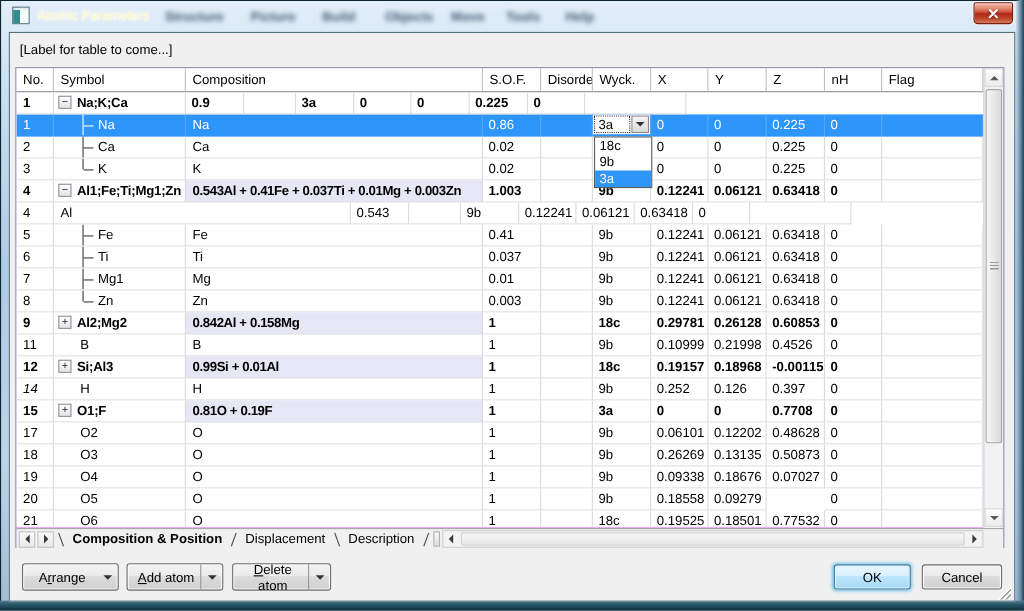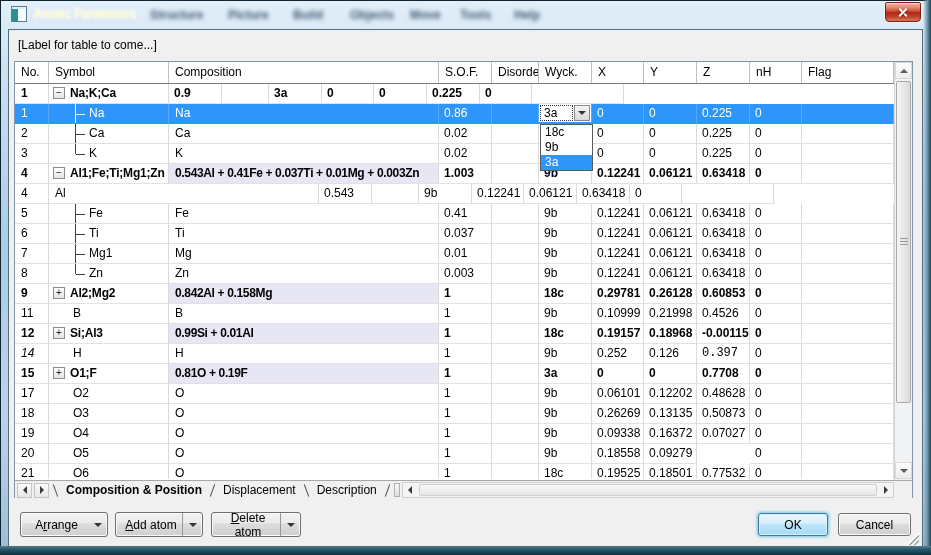--- a/index.html
+++ b/index.html
@@ -33,21 +33,21 @@
     box-shadow:0 0 0 1px rgba(255,255,255,.55),inset 0 1px 0 rgba(255,255,255,.5);}
   .close-x{position:absolute;left:50%;top:50%;width:11px;height:11px;transform:translate(-50%,-50%);}
   .close-x i{position:absolute;left:0;top:5px;width:11px;height:2px;background:#fff;border-radius:1px;
     box-shadow:0 1px 1px rgba(60,0,0,.5);}
   .close-x i:nth-child(1){transform:rotate(45deg);}
   .close-x i:nth-child(2){transform:rotate(-45deg);}
   
   .toplabel{position:absolute;left:18px;top:38px;}
   
   .tframe{position:absolute;left:14px;top:61px;width:899px;height:437px;
-    border:1px solid #8296a6;box-sizing:border-box;background:#ffffff;}
+    border:1px solid #8296a6;box-sizing:border-box;background:#f0abfc;}
   .thead{position:absolute;left:0;top:0;width:879px;height:21px;display:flex;
     border-bottom:1px solid #7d7d7d;box-sizing:content-box;background:#fff;}
   .hc{box-sizing:border-box;border-right:1px solid #bfbfbf;height:21px;line-height:20px;
     padding-left:6px;white-space:nowrap;overflow:hidden;}
   .tbody{position:absolute;left:0;top:22px;width:879px;height:395px;overflow:hidden;background:#fff;}
   .trow{display:flex;height:20px;box-sizing:border-box;}
   .tc{box-sizing:border-box;border-right:1px solid #dadada;border-bottom:1px solid #e2e2e6;
     height:20px;line-height:19px;position:relative;white-space:nowrap;overflow:hidden;}
   .trow.b{font-weight:bold;}
   .trow.sel{background:#2e95fa;color:#fff;}
@@ -392,21 +392,21 @@
             <div class="tc pad6" style="width: 34px; font-style: italic;">14</div>
             <div class="tc" style="width: 120px;">
               <span class="psym">H</span>
             </div>
             <div class="tc pad6" style="width: 270px;">H</div>
             <div class="tc pad5" style="width: 53px;">1</div>
             <div class="tc pad5" style="width: 47px;"></div>
             <div class="tc pad5" style="width: 53px;">9b</div>
             <div class="tc pad5" style="width: 52px;">0.252</div>
             <div class="tc pad5" style="width: 53px;">0.126</div>
-            <div class="tc pad5" style="width: 53px; font-family: Liberation Mono, monospace;">0.397</div>
+            <div class="tc pad5" style="width: 53px;">0.397</div>
             <div class="tc pad5" style="width: 52px;">0</div>
             <div class="tc pad5" style="width: 92px;"></div>
           </div>
           <div class="trow b">
             <div class="tc pad6" style="width: 34px;">15</div>
             <div class="tc" style="width: 120px;">
               <span class="expbox">+</span>
               <span class="gsym">O1;F</span>
             </div>
             <div class="tc pad6 tint tight" style="width: 270px;">0.81O + 0.19F</div>
@@ -452,21 +452,21 @@
           <div class="trow">
             <div class="tc pad6" style="width: 34px;">19</div>
             <div class="tc" style="width: 120px;">
               <span class="psym">O4</span>
             </div>
             <div class="tc pad6" style="width: 270px;">O</div>
             <div class="tc pad5" style="width: 53px;">1</div>
             <div class="tc pad5" style="width: 47px;"></div>
             <div class="tc pad5" style="width: 53px;">9b</div>
             <div class="tc pad5" style="width: 52px;">0.09338</div>
-            <div class="tc pad5" style="width: 53px;">0.16372</div>
+            <div class="tc pad5" style="width: 53px;">0.18676</div>
             <div class="tc pad5" style="width: 53px;">0.07027</div>
             <div class="tc pad5" style="width: 52px;">0</div>
             <div class="tc pad5" style="width: 92px;"></div>
           </div>
           <div class="trow">
             <div class="tc pad6" style="width: 34px;">20</div>
             <div class="tc" style="width: 120px;">
               <span class="psym">O5</span>
             </div>
             <div class="tc pad6" style="width: 270px;">O</div>

